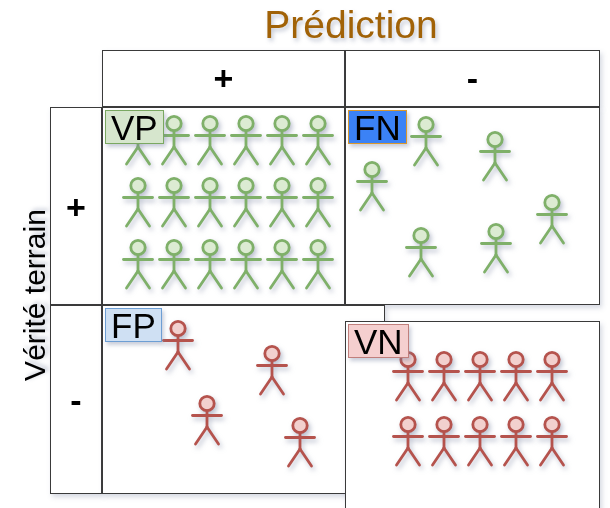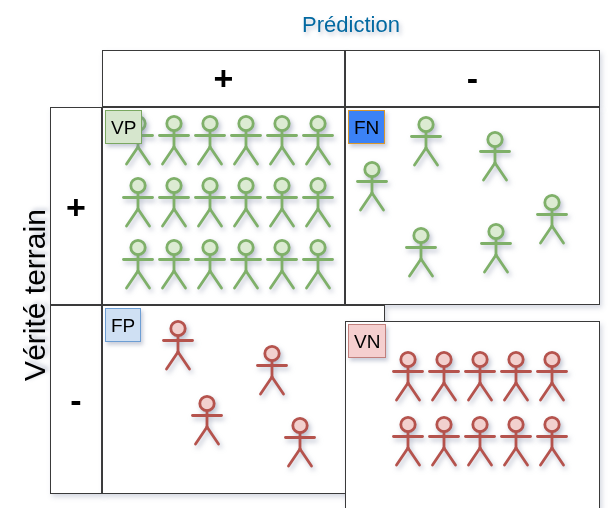--- a/index.html
+++ b/index.html
@@ -24,22 +24,22 @@
 
   
   #pred-title {
     position: absolute;
     left: 102px;
     top: 3px;
     width: 498px;
     height: 44px;
     line-height: 44px;
     text-align: center;
-    font-size: 22px;
-    color: #0369a1;
+    font-size: 39px;
+    color: #a16207;
     text-shadow: 2px 3px 4px rgba(120,130,160,0.45);
     white-space: nowrap;
   }
 
   
   #truth-title {
     position: absolute;
     left: -75px;
     top: 275px;
     width: 220px;
@@ -104,21 +104,21 @@
   #quad-vn { left: 345px; top: 321px; width: 255px; height: 205px; }
 
   
   .badge {
     position: absolute;
     left: 2px;
     top: 2px;
     padding: 0 5px;
     height: 34px;
     line-height: 33px;
-    font-size: 19px;
+    font-size: 35px;
     color: #000000;
     box-sizing: border-box;
     z-index: 5;
     box-shadow: 2px 3px 4px rgba(120,130,160,0.40);
   }
   .badge-vp { background: #d6e6cd; border: 1.3px solid #7aa861; }
   .badge-fn { background: #3b82f6; border: 1.3px solid #d8972e; }
   .badge-fp { background: #cfe0f3; border: 1.3px solid #6d9ed4; }
   .badge-vn { background: #f5cfcf; border: 1.3px solid #c07f7c; }
 

